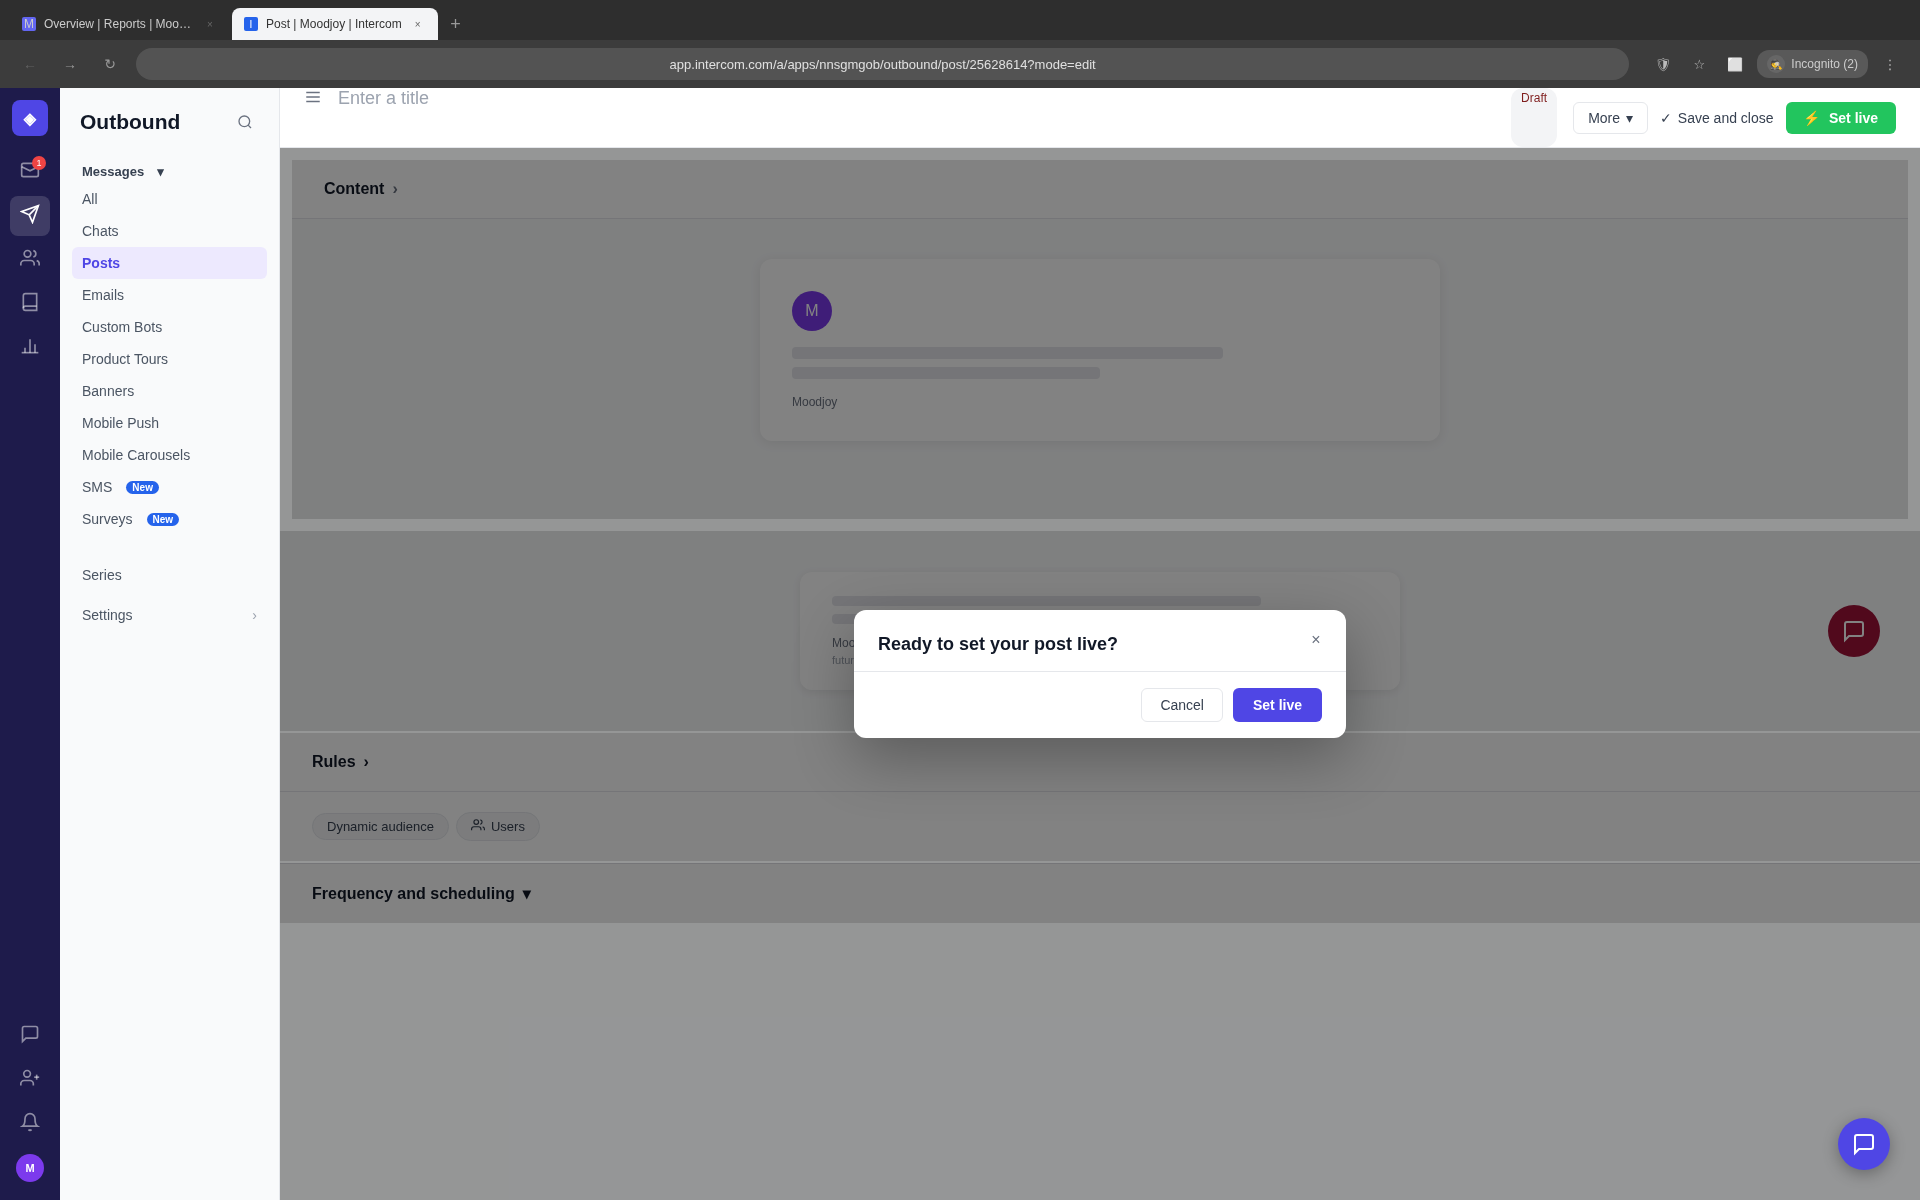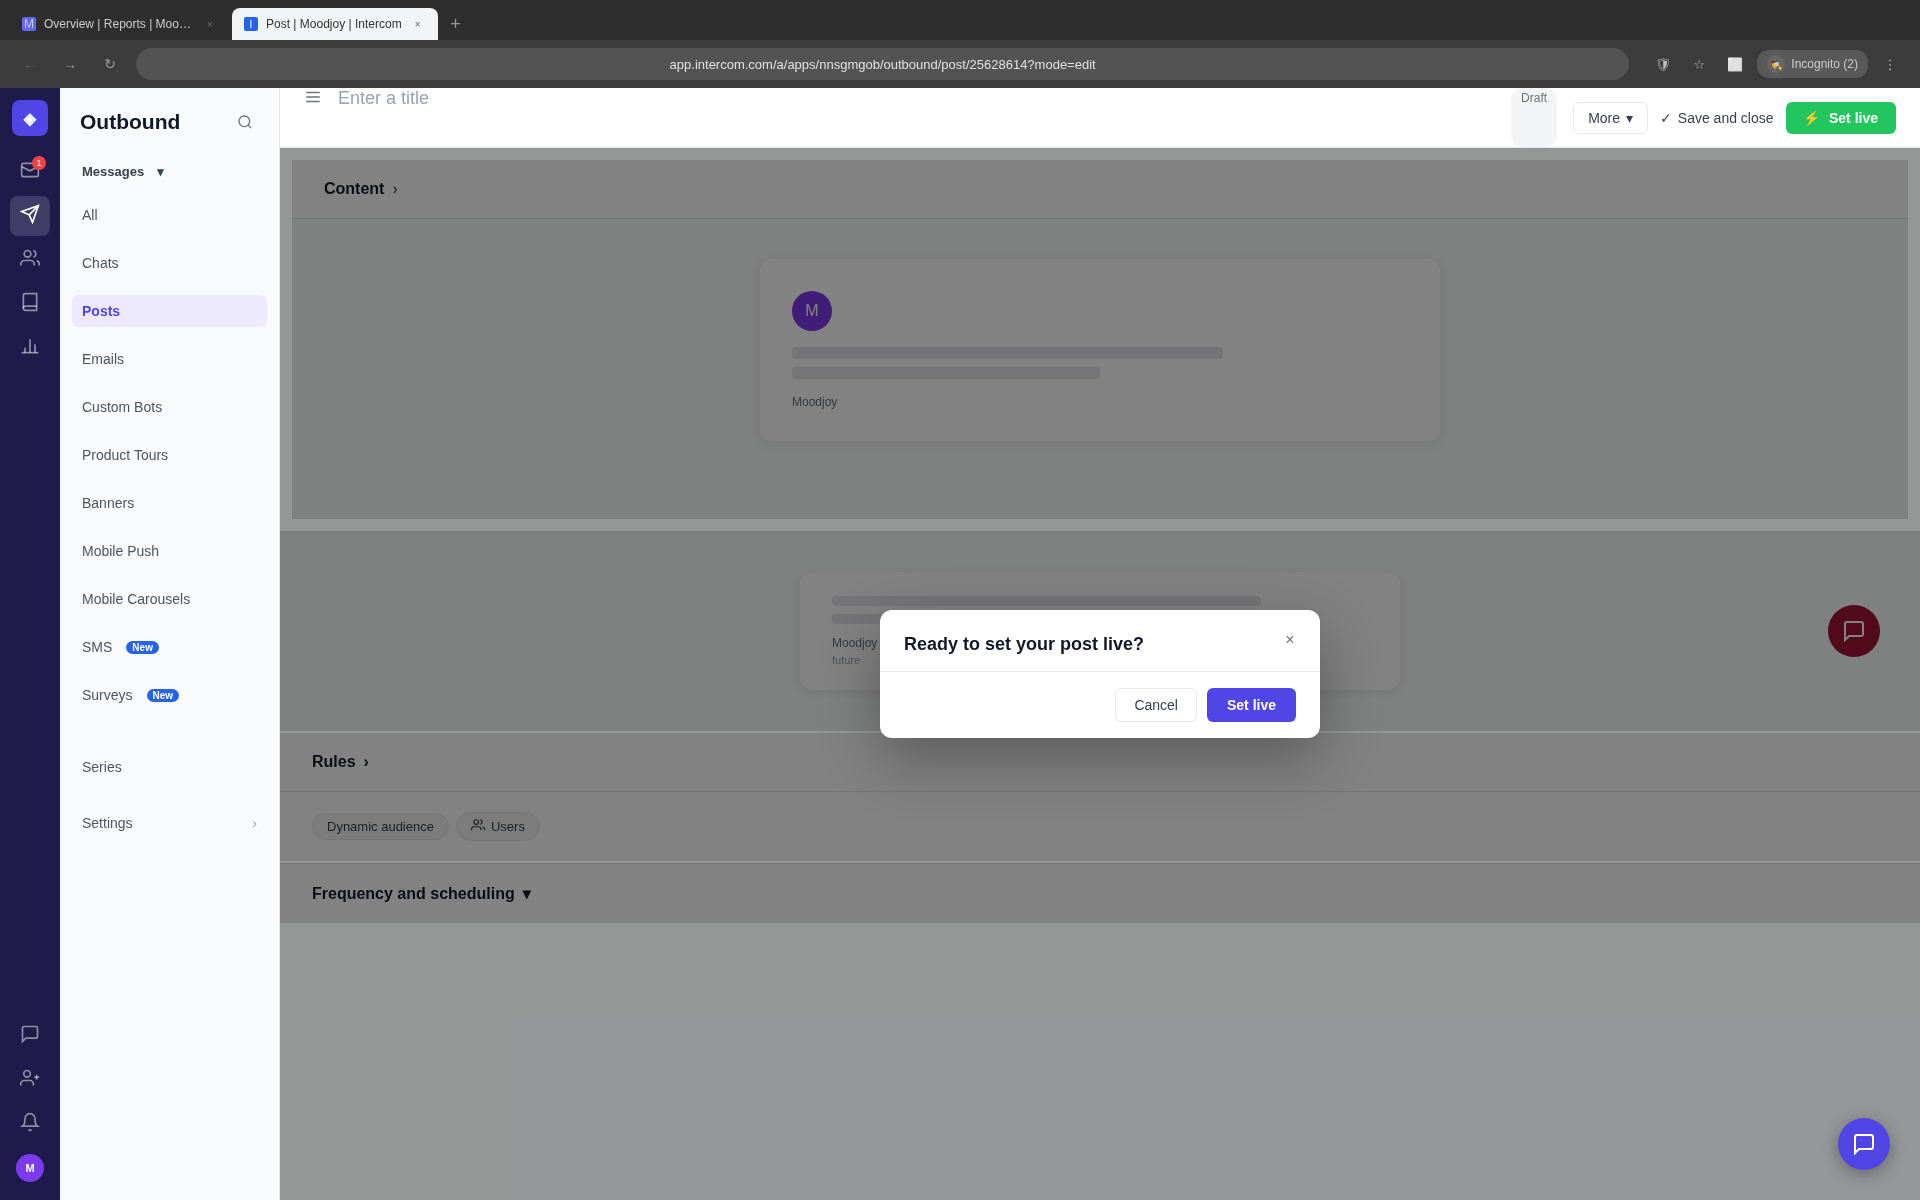--- a/index.html
+++ b/index.html
@@ -33,33 +33,33 @@
     .rail-icon.active { background: rgba(255,255,255,0.15); color: white; }
     .rail-icon .badge { position: absolute; top: 4px; right: 4px; width: 14px; height: 14px; background: #ef4444; border-radius: 50%; font-size: 9px; color: white; display: flex; align-items: center; justify-content: center; }
     .rail-bottom { margin-top: auto; display: flex; flex-direction: column; align-items: center; gap: 4px; }
 
     
     .sidebar { width: 220px; background: #f9fafb; border-right: 1px solid #e5e7eb; display: flex; flex-direction: column; flex-shrink: 0; overflow-y: auto; }
     .sidebar-header { padding: 20px 20px 12px; display: flex; align-items: center; justify-content: space-between; }
     .sidebar-title { font-size: 21px; font-weight: 700; color: #111827; }
     .sidebar-search { width: 28px; height: 28px; display: flex; align-items: center; justify-content: center; color: #6b7280; cursor: pointer; border-radius: 6px; }
     .sidebar-section { padding: 4px 12px; }
-    .sidebar-item { display: flex; align-items: center; gap: 8px; padding: 8px 10px; border-radius: 6px; color: #4b5563; font-size: 14px; cursor: pointer; margin-top: 16px; }
+    .sidebar-item { display: flex; align-items: center; gap: 8px; padding: 8px 10px; border-radius: 6px; color: #4b5563; font-size: 14px; cursor: pointer; }
     .sidebar-item.active { background: #ede9fe; color: #4f46e5; font-weight: 600; }
     .sidebar-item .new-badge { font-size: 10px; background: #2563eb; color: white; padding: 1px 6px; border-radius: 10px; margin-left: 6px; font-weight: 600; }
     .sidebar-group-title { padding: 12px 10px 4px; font-size: 13px; font-weight: 600; color: #374151; display: flex; align-items: center; gap: 13px; }
 
     
     .main { flex: 1; display: flex; flex-direction: column; overflow: hidden; background: #fff; }
 
     
     .topbar { height: 60px; border-bottom: 1px solid #e5e7eb; display: flex; padding: 0 24px; gap: 16px; background: #fff; flex-shrink: 0; }
     .topbar-menu-icon { color: #6b7280; font-size: 18px; cursor: pointer; }
     .topbar-title { font-size: 18px; color: #9ca3af; flex: 1; cursor: text; }
-    .draft-badge { background: #f3f4f6; color: #737373; font-size: 12px; padding: 3px 10px; border-radius: 12px; font-weight: 500; }
+    .draft-badge { background: #f3f4f6; color: #7f1d1d; font-size: 12px; padding: 3px 10px; border-radius: 12px; font-weight: 500; }
     .topbar-actions { display: flex; align-items: center; gap: 12px; }
     .btn-more { background: none; border: 1px solid #e5e7eb; border-radius: 6px; padding: 7px 14px; font-size: 14px; color: #374151; cursor: pointer; display: flex; align-items: center; gap: 6px; }
     .btn-save { background: none; border: none; font-size: 14px; color: #374151; cursor: pointer; display: flex; align-items: center; gap: 6px; }
     .btn-set-live { background: #22c55e; color: white; border: none; border-radius: 6px; padding: 8px 18px; font-size: 14px; font-weight: 600; cursor: pointer; display: flex; align-items: center; gap: 8px; }
 
     
     .content-area { flex: 1; overflow-y: auto; padding: 0; position: relative; background: #f9fafb; }
     .content-section { background: #fff; margin: 12px; }
     .section-header { padding: 20px 32px; border-bottom: 1px solid #e5e7eb; display: flex; align-items: center; gap: 8px; font-size: 16px; font-weight: 600; color: #111827; cursor: pointer; }
     .section-body { padding: 40px 32px; min-height: 300px; background: #f9fafb; }
@@ -68,21 +68,21 @@
     .rules-section { background: #fff; margin-top: 2px; }
     .rules-body { padding: 20px 32px; display: flex; align-items: center; gap: 7px; }
     .tag-pill { background: #f3f4f6; border: 1px solid #e5e7eb; border-radius: 20px; padding: 5px 14px; font-size: 13px; color: #374151; display: flex; align-items: center; gap: 6px; cursor: pointer; }
 
     
     .freq-section { background: #fff; margin-top: 2px; }
     .freq-header { padding: 20px 32px; border-top: 1px solid #e5e7eb; display: flex; align-items: center; gap: 8px; font-size: 16px; font-weight: 600; color: #111827; cursor: pointer; }
 
     
     .modal-overlay { position: absolute; inset: 0; background: rgba(0,0,0,0.4); display: flex; align-items: center; justify-content: center; z-index: 1000; }
-    .modal { background: white; border-radius: 12px; width: 440px; box-shadow: 0 20px 60px rgba(0,0,0,0.3); overflow: hidden; }
+    .modal { background: white; border-radius: 12px; width: 492px; box-shadow: 0 20px 60px rgba(0,0,0,0.3); overflow: hidden; }
     .modal-header { padding: 24px 24px 16px; position: relative; }
     .modal-title { font-size: 18px; font-weight: 700; color: #111827; }
     .modal-close { position: absolute; top: 16px; right: 16px; width: 28px; height: 28px; border-radius: 50%; background: none; border: none; cursor: pointer; display: flex; align-items: center; justify-content: center; color: #6b7280; font-size: 16px; }
     .modal-body { padding: 0 24px 20px; }
     .modal-text { font-size: 14px; color: #4b5563; line-height: 1.6; }
     .modal-divider { height: 1px; background: #e5e7eb; margin: 0; }
     .modal-footer { padding: 16px 24px; display: flex; justify-content: flex-end; gap: 10px; }
     .btn-cancel { background: white; border: 1px solid #e5e7eb; border-radius: 6px; padding: 8px 18px; font-size: 14px; color: #374151; cursor: pointer; font-weight: 500; }
     .btn-set-live-modal { background: #4f46e5; color: white; border: none; border-radius: 6px; padding: 8px 20px; font-size: 14px; font-weight: 600; cursor: pointer; }
 

